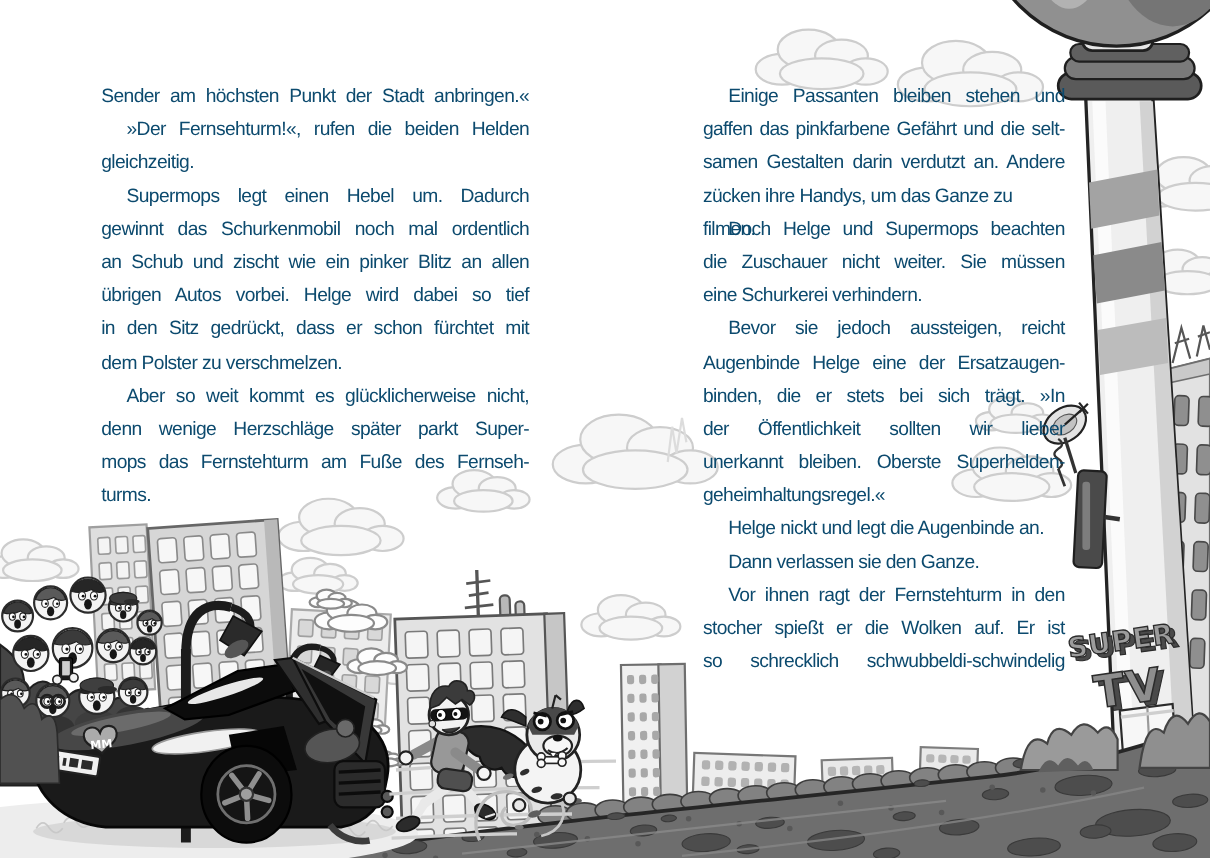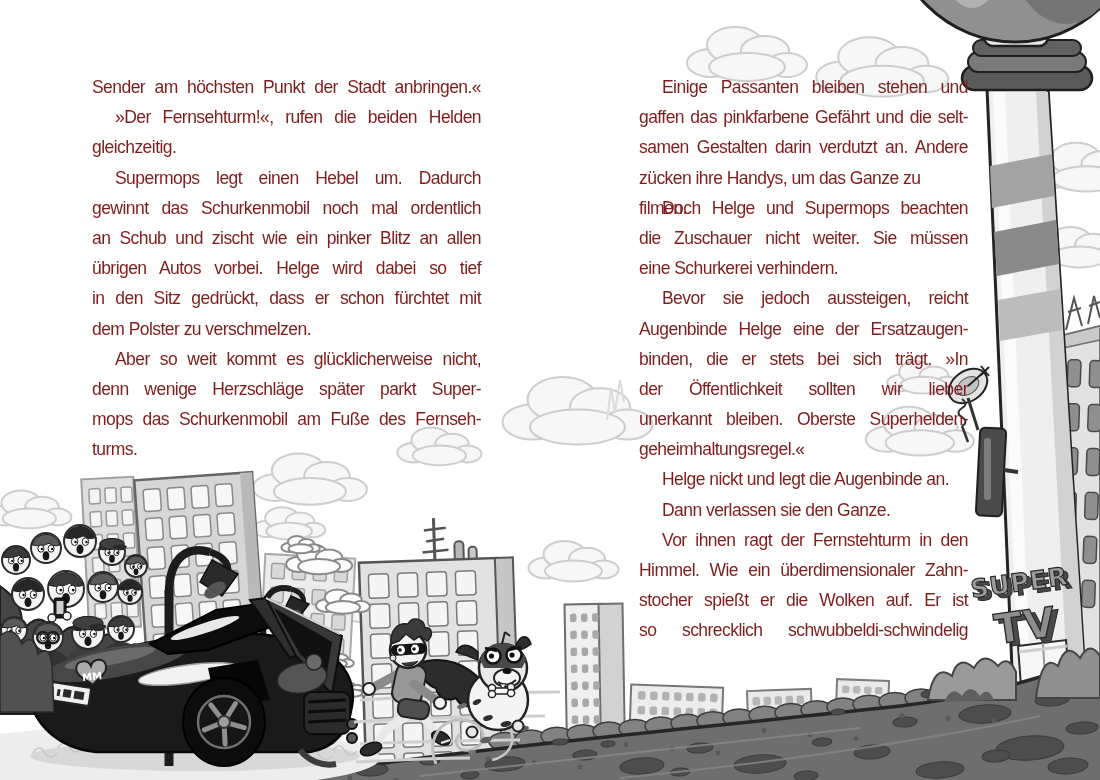--- a/index.html
+++ b/index.html
@@ -1,19 +1,19 @@
 <!DOCTYPE html>
 <html><head>
 <meta charset="utf-8">
 <style>
   html,body{margin:0;padding:0;background:#888;}
   .stage{position:relative;width:1100px;height:780px;background:#fff;overflow:hidden;
          font-family:"Liberation Sans",sans-serif;}
   .art{position:absolute;left:0;top:0;width:1100px;height:780px;}
-  .col{position:absolute;top:72px;color:#7f1d1d;font-size:17.5px;letter-spacing:-0.55px;}
+  .col{position:absolute;top:72px;color:#0c4a6e;font-size:17.5px;letter-spacing:-0.55px;}
   .col-left{left:92px;width:389px;}
   .col-right{left:639px;width:329px;}
   .line{line-height:30.2px;height:30.2px;}
   .line.j{text-align:justify;text-align-last:justify;}
   .line.in{text-indent:23px;}
   svg text{font-family:"DejaVu Sans",sans-serif;}
 </style>
 </head>
 <body>
 
@@ -838,38 +838,37 @@
       <div class="line j in">»Der Fernsehturm!«, rufen die beiden Helden</div>
       <div class="line">gleichzeitig.</div>
       <div class="line j in">Supermops legt einen Hebel um. Dadurch</div>
       <div class="line j">gewinnt das Schurkenmobil noch mal ordentlich</div>
       <div class="line j">an Schub und zischt wie ein pinker Blitz an allen</div>
       <div class="line j">übrigen Autos vorbei. Helge wird dabei so tief</div>
       <div class="line j">in den Sitz gedrückt, dass er schon fürchtet mit</div>
       <div class="line">dem Polster zu verschmelzen.</div>
       <div class="line j in">Aber so weit kommt es glücklicherweise nicht,</div>
       <div class="line j">denn wenige Herzschläge später parkt Super-</div>
-      <div class="line j">mops das Schurkenmobil am Fuße des Fernseh-</div>
+      <div class="line j">mops das Fernstehturm am Fuße des Fernseh-</div>
       <div class="line">turms.</div>
     </div>
 <div class="col col-right" id="col-right">
       <div class="line j in">Einige Passanten bleiben stehen und</div>
       <div class="line j">gaffen das pinkfarbene Gefährt und die selt-</div>
       <div class="line j">samen Gestalten darin verdutzt an. Andere</div>
       <div class="line">zücken ihre Handys, um das Ganze zu filmen.</div>
       <div class="line j in">Doch Helge und Supermops beachten</div>
       <div class="line j">die Zuschauer nicht weiter. Sie müssen</div>
       <div class="line">eine Schurkerei verhindern.</div>
       <div class="line j in">Bevor sie jedoch aussteigen, reicht</div>
       <div class="line j">Augenbinde Helge eine der Ersatzaugen-</div>
       <div class="line j">binden, die er stets bei sich trägt. »In</div>
       <div class="line j">der Öffentlichkeit sollten wir lieber</div>
       <div class="line j">unerkannt bleiben. Oberste Superhelden-</div>
       <div class="line">geheimhaltungsregel.«</div>
       <div class="line in">Helge nickt und legt die Augenbinde an.</div>
       <div class="line in">Dann verlassen sie den Ganze.</div>
       <div class="line j in">Vor ihnen ragt der Fernstehturm in den</div>
-      <div class="line j">Himmel. Wie ein überdimensionaler Zahn-</div>
       <div class="line j">stocher spießt er die Wolken auf. Er ist</div>
       <div class="line j">so schrecklich schwubbeldi-schwindelig</div>
     </div>
 
 </div>
 
 </body></html>

